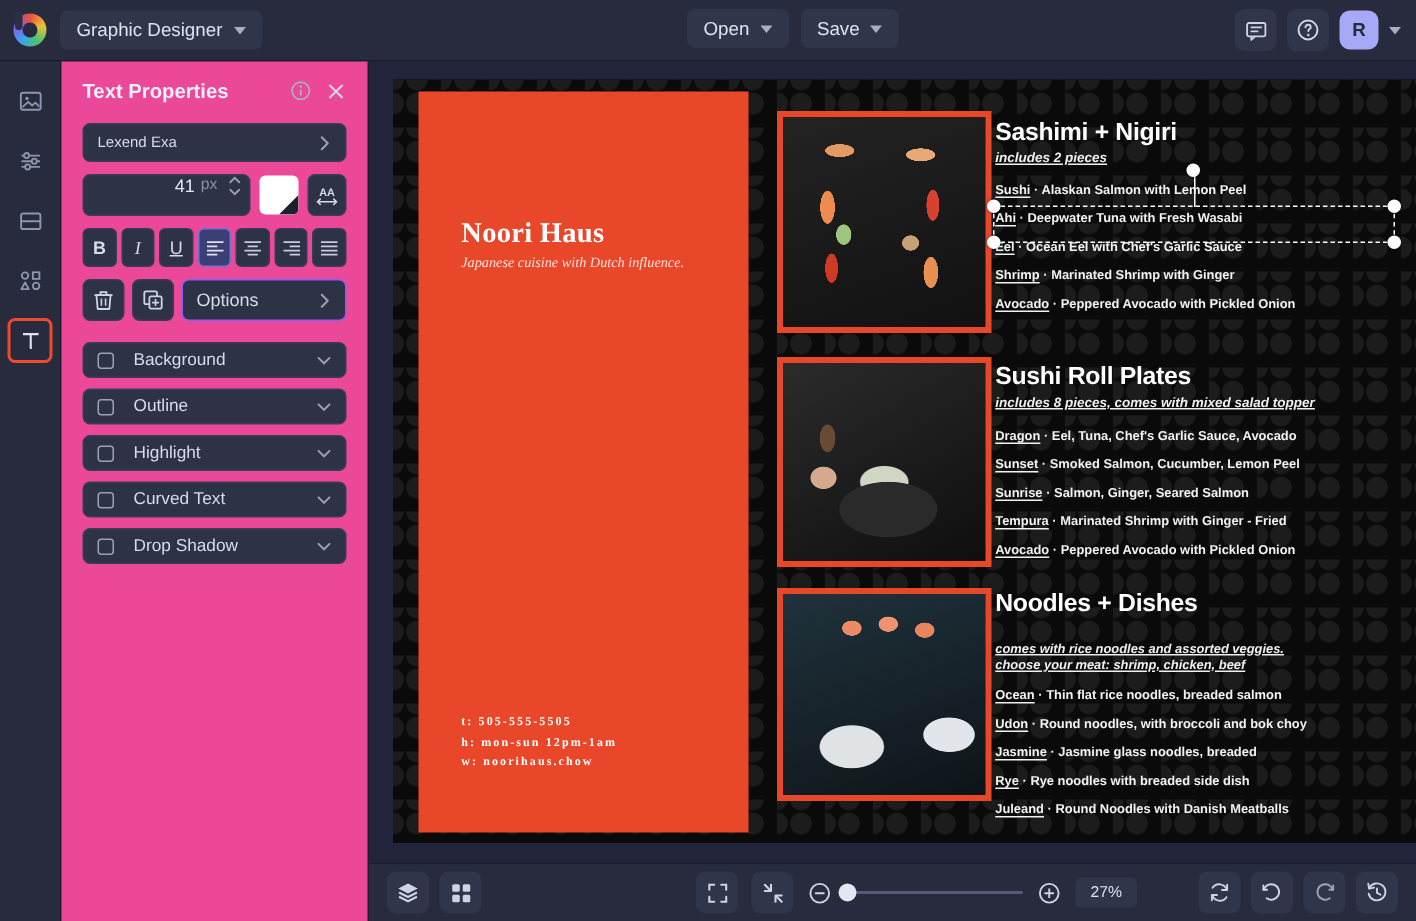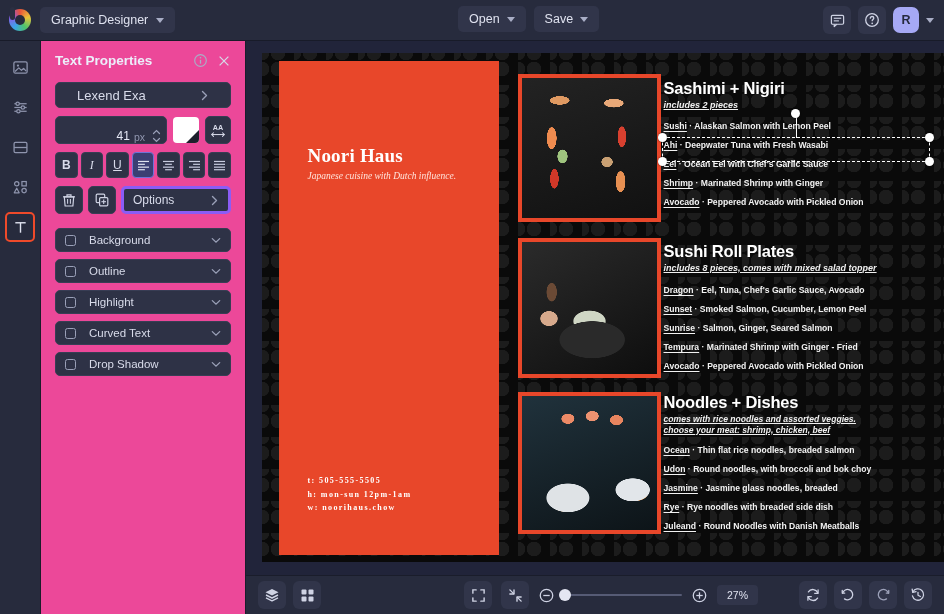--- a/index.html
+++ b/index.html
@@ -74,28 +74,28 @@
   #panel {
     position:absolute; left:41px; top:41px; width:205px; height:573px;
     background:#ec4899; border-right:1px solid #1a1d2b;
     padding: 12px 14px;
   }
   .panel-head { display:flex; align-items:center; justify-content:space-between; margin-bottom:14px; }
   .panel-title { color:#eceefa; font-size:13.5px; font-weight:bold; }
   .panel-head-icons { display:flex; gap:9px; align-items:center; }
   .row-field {
     background:#2e3246; border:1px solid #383d54; border-radius:5px;
-    height:26px; display:flex; align-items:center; padding:0 21px;
-    color:#d8dbea; font-size:13px; cursor:pointer;
+    height:26px; display:flex; align-items:center; padding:0 9px;
+    color:#d8dbea; font-size:10px; cursor:pointer;
   }
   .font-row { margin-bottom:8px; justify-content:space-between; }
   .size-row { display:flex; gap:6px; align-items:center; margin-bottom:8px; }
   .size-box {
     flex:1; background:#2e3246; border:1px solid #383d54; border-radius:5px;
-    height:28px; display:flex; align-items:flex-end; justify-content:flex-end;
+    height:28px; display:flex; align-items:flex-start; justify-content:flex-end;
     padding:0 5px 0 8px; gap:4px;
   }
   .size-val { color:#e5e8f5; font-size:12px; }
   .size-unit { color:#8f95ae; font-size:10.5px; }
   .spin { display:flex; flex-direction:column; gap:2px; margin-left:3px; }
   .swatch {
     width:26px;height:26px;border-radius:4px;background:#ffffff;position:relative;
     cursor:pointer; overflow:hidden;
   }
   .swatch::after {
@@ -112,21 +112,21 @@
     display:flex;align-items:center;justify-content:center;
     color:#d8dbea;font-size:12px;cursor:pointer;
   }
   .fmt-btn.active { background:#3b3f73; border-color:#6f73d8; }
   .tool-row { display:flex; gap:5px; margin-bottom:14px; }
   .tool-sq {
     width:28px;height:28px;background:#2e3246;border:1px solid #383d54;border-radius:5px;
     display:flex;align-items:center;justify-content:center;cursor:pointer;
   }
   .options-btn {
-    flex:1; background:#2e3246;border:3px solid #8b5cf6;border-radius:5px;
+    flex:1; background:#2e3246;border:1px solid #8b5cf6;border-radius:5px;
     height:28px;display:flex;align-items:center;justify-content:space-between;
     padding:0 9px;color:#d8dbea;font-size:12px;cursor:pointer;gap:24px;
   }
   .acc-row {
     background:#2e3246; border:1px solid #383d54; border-radius:5px;
     height:24px; margin-bottom:7px; display:flex; align-items:center;
     padding:0 9px; gap:13px; cursor:pointer;
   }
   .cb { width:11px;height:11px;border:1.4px solid #9aa0b8;border-radius:2.5px;flex:none; }
   .acc-label { color:#d8dbea; font-size:11.5px; flex:1; }
@@ -568,21 +568,21 @@
             <u>Avocado</u>
             <span>·</span>
             <span>Peppered Avocado with Pickled Onion</span>
           </div>
         </div>
       </div>
 
       <div class="photo ph-noodle" style="left:256px; top:339px; width:143px; height:142px;"></div>
       <div class="section" style="left:402px; top:340px; width:275px;">
         <div class="sec-title" style="font-size:16.5px;">Noodles + Dishes</div>
-        <div class="sec-sub" style="font-size:8.6px; margin-top:2px; line-height:11px;">comes with rice noodles and assorted veggies.</div>
+        <div class="sec-sub" style="font-size:8.6px; margin-top:15px; line-height:11px;">comes with rice noodles and assorted veggies.</div>
         <div class="sec-sub" style="font-size:8.6px; line-height:11px;">choose your meat: shrimp, chicken, beef</div>
         <div style="margin-top:9px; display:flex; flex-direction:column; gap:9px;">
           <div class="menu-line">
             <u>Ocean</u>
             <span>·</span>
             <span>Thin flat rice noodles, breaded salmon</span>
           </div>
           <div class="menu-line">
             <u>Udon</u>
             <span>·</span>

